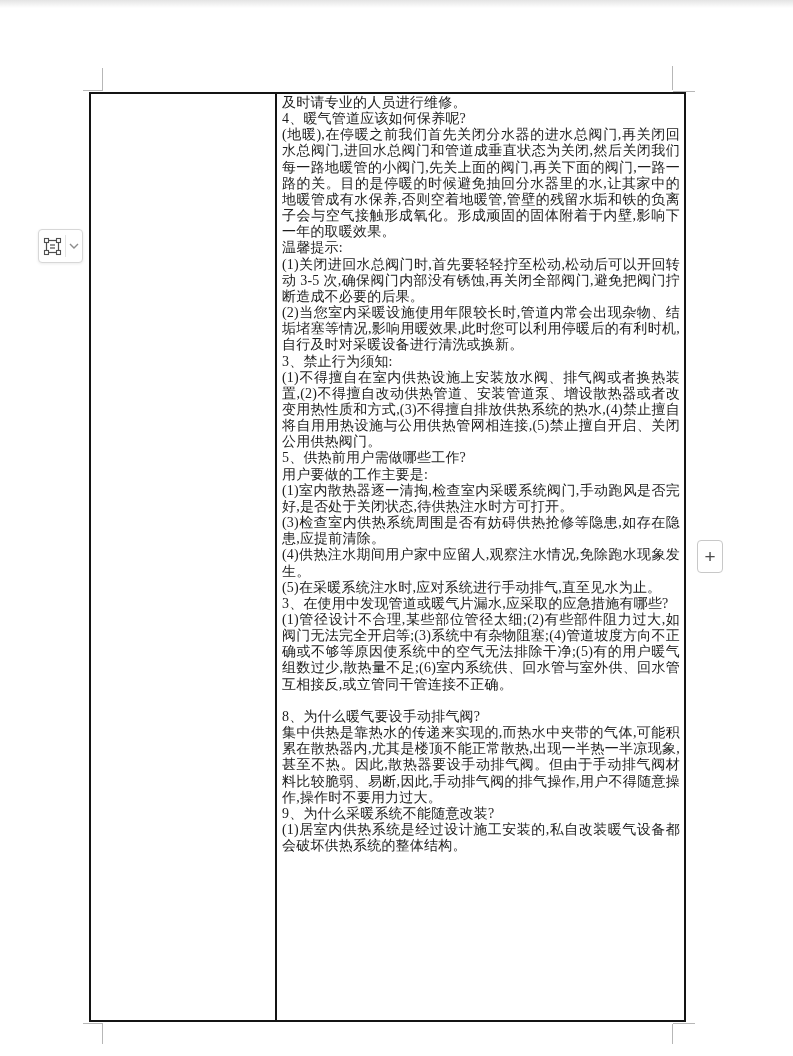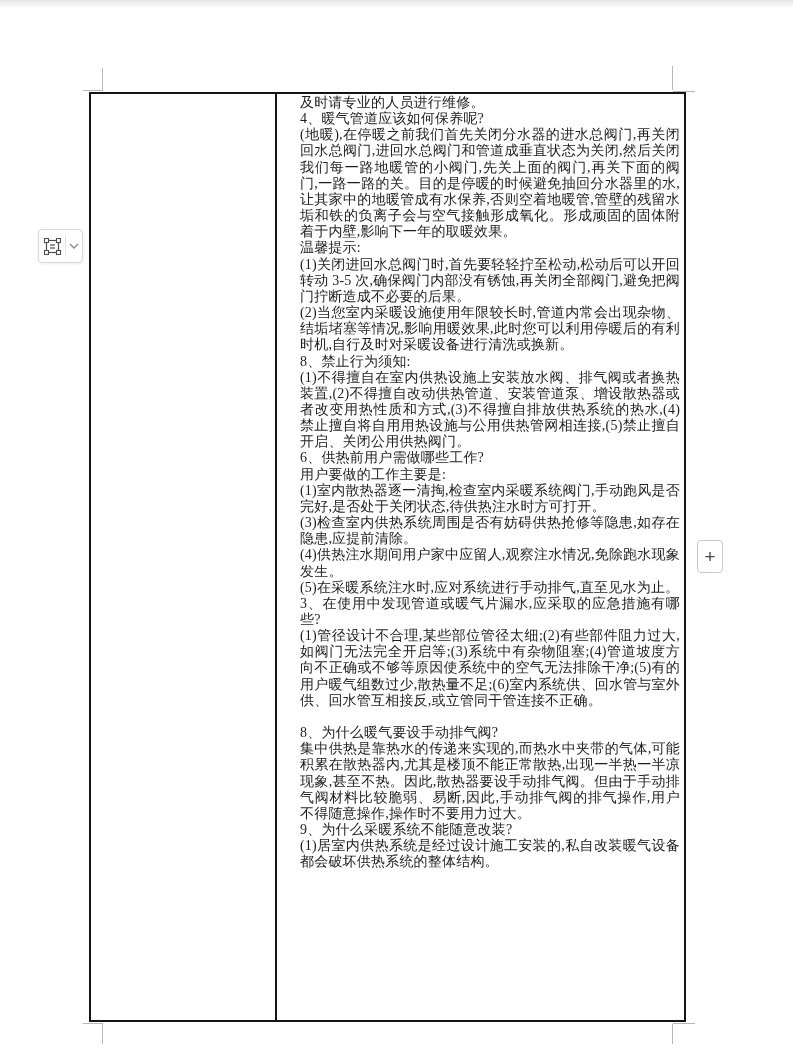--- a/index.html
+++ b/index.html
@@ -27,21 +27,20 @@
   }
   
   .doc-table {
     position: absolute;
     left: 89px; top: 92px;
     width: 597px; height: 930px;
     box-sizing: border-box;
     border: 2px solid #141414;
     display: flex;
     background: #ffffff;
-    gap: 18px;
   }
   .cell-left {
     width: 186px;
     box-sizing: border-box;
     border-right: 2px solid #141414;
     flex: none;
   }
   .cell-right {
     flex: 1;
     box-sizing: border-box;
@@ -123,23 +122,23 @@
 
   <div class="doc-table">
     <div class="cell-left"></div>
     <div class="cell-right">
         <div class="para">及时请专业的人员进行维修。</div>
         <div class="para">4、暖气管道应该如何保养呢?</div>
         <div class="para">(地暖),在停暖之前我们首先关闭分水器的进水总阀门,再关闭回水总阀门,进回水总阀门和管道成垂直状态为关闭,然后关闭我们每一路地暖管的小阀门,先关上面的阀门,再关下面的阀门,一路一路的关。目的是停暖的时候避免抽回分水器里的水,让其家中的地暖管成有水保养,否则空着地暖管,管壁的残留水垢和铁的负离子会与空气接触形成氧化。形成顽固的固体附着于内壁,影响下一年的取暖效果。</div>
         <div class="para">温馨提示:</div>
         <div class="para">(1)关闭进回水总阀门时,首先要轻轻拧至松动,松动后可以开回转动 3-5 次,确保阀门内部没有锈蚀,再关闭全部阀门,避免把阀门拧断造成不必要的后果。</div>
         <div class="para">(2)当您室内采暖设施使用年限较长时,管道内常会出现杂物、结垢堵塞等情况,影响用暖效果,此时您可以利用停暖后的有利时机,自行及时对采暖设备进行清洗或换新。</div>
-        <div class="para">8、禁止行为须知:</div>
+        <div class="para">3、禁止行为须知:</div>
         <div class="para">(1)不得擅自在室内供热设施上安装放水阀、排气阀或者换热装置,(2)不得擅自改动供热管道、安装管道泵、增设散热器或者改变用热性质和方式,(3)不得擅自排放供热系统的热水,(4)禁止擅自将自用用热设施与公用供热管网相连接,(5)禁止擅自开启、关闭公用供热阀门。</div>
-        <div class="para">6、供热前用户需做哪些工作?</div>
+        <div class="para">5、供热前用户需做哪些工作?</div>
         <div class="para">用户要做的工作主要是:</div>
         <div class="para">(1)室内散热器逐一清掏,检查室内采暖系统阀门,手动跑风是否完好,是否处于关闭状态,待供热注水时方可打开。</div>
         <div class="para">(3)检查室内供热系统周围是否有妨碍供热抢修等隐患,如存在隐患,应提前清除。</div>
         <div class="para">(4)供热注水期间用户家中应留人,观察注水情况,免除跑水现象发生。</div>
         <div class="para">(5)在采暖系统注水时,应对系统进行手动排气,直至见水为止。</div>
         <div class="para">3、在使用中发现管道或暖气片漏水,应采取的应急措施有哪些?</div>
         <div class="para">(1)管径设计不合理,某些部位管径太细;(2)有些部件阻力过大,如阀门无法完全开启等;(3)系统中有杂物阻塞;(4)管道坡度方向不正确或不够等原因使系统中的空气无法排除干净;(5)有的用户暖气组数过少,散热量不足;(6)室内系统供、回水管与室外供、回水管互相接反,或立管同干管连接不正确。</div>
         <div class="para">&nbsp;</div>
         <div class="para">8、为什么暖气要设手动排气阀?</div>
         <div class="para">集中供热是靠热水的传递来实现的,而热水中夹带的气体,可能积累在散热器内,尤其是楼顶不能正常散热,出现一半热一半凉现象,甚至不热。因此,散热器要设手动排气阀。但由于手动排气阀材料比较脆弱、易断,因此,手动排气阀的排气操作,用户不得随意操作,操作时不要用力过大。</div>

